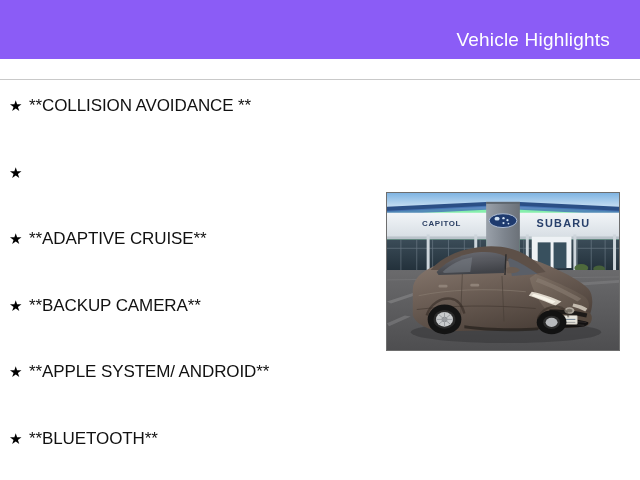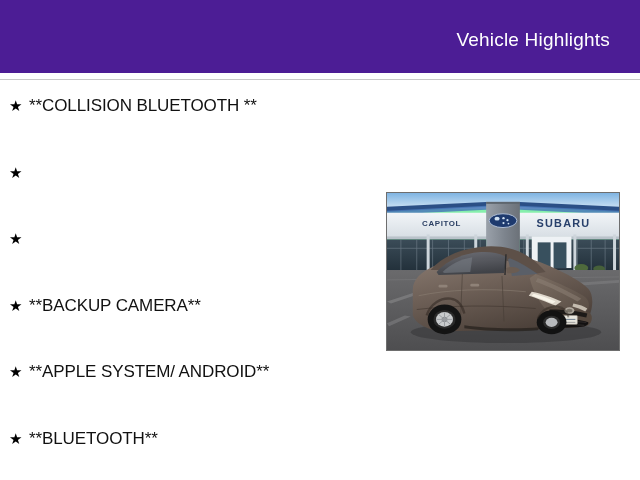--- a/index.html
+++ b/index.html
@@ -14,22 +14,22 @@
     overflow: hidden;
     position: relative;
   }
 
   
   .header-bar {
     position: absolute;
     left: 0;
     top: 0;
     width: 640px;
-    height: 73px;
-    background: #4c1d95;
+    height: 59px;
+    background: #8b5cf6;
     box-sizing: border-box;
   }
   .header-title {
     position: absolute;
     right: 30px;
     top: 29px;
     color: #ffffff;
     font-size: 19px;
     line-height: 22px;
     letter-spacing: 0.2px;
@@ -103,27 +103,28 @@
 <body>
 
 <div class="header-bar">
   <div class="header-title">Vehicle Highlights</div>
 </div>
 <div class="header-rule"></div>
 
 <ul class="highlights-list">
   <li class="highlight-item">
     <span class="bullet-star">★</span>
-    <span class="highlight-text">**COLLISION BLUETOOTH **</span>
-  </li>
-  <li class="highlight-item">
-    <span class="bullet-star">★</span>
-  </li>
-  <li class="highlight-item">
-    <span class="bullet-star">★</span>
+    <span class="highlight-text">**COLLISION AVOIDANCE **</span>
+  </li>
+  <li class="highlight-item">
+    <span class="bullet-star">★</span>
+  </li>
+  <li class="highlight-item">
+    <span class="bullet-star">★</span>
+    <span class="highlight-text">**ADAPTIVE CRUISE**</span>
   </li>
   <li class="highlight-item">
     <span class="bullet-star">★</span>
     <span class="highlight-text">**BACKUP CAMERA**</span>
   </li>
   <li class="highlight-item">
     <span class="bullet-star">★</span>
     <span class="highlight-text">**APPLE SYSTEM/ ANDROID**</span>
   </li>
   <li class="highlight-item">

